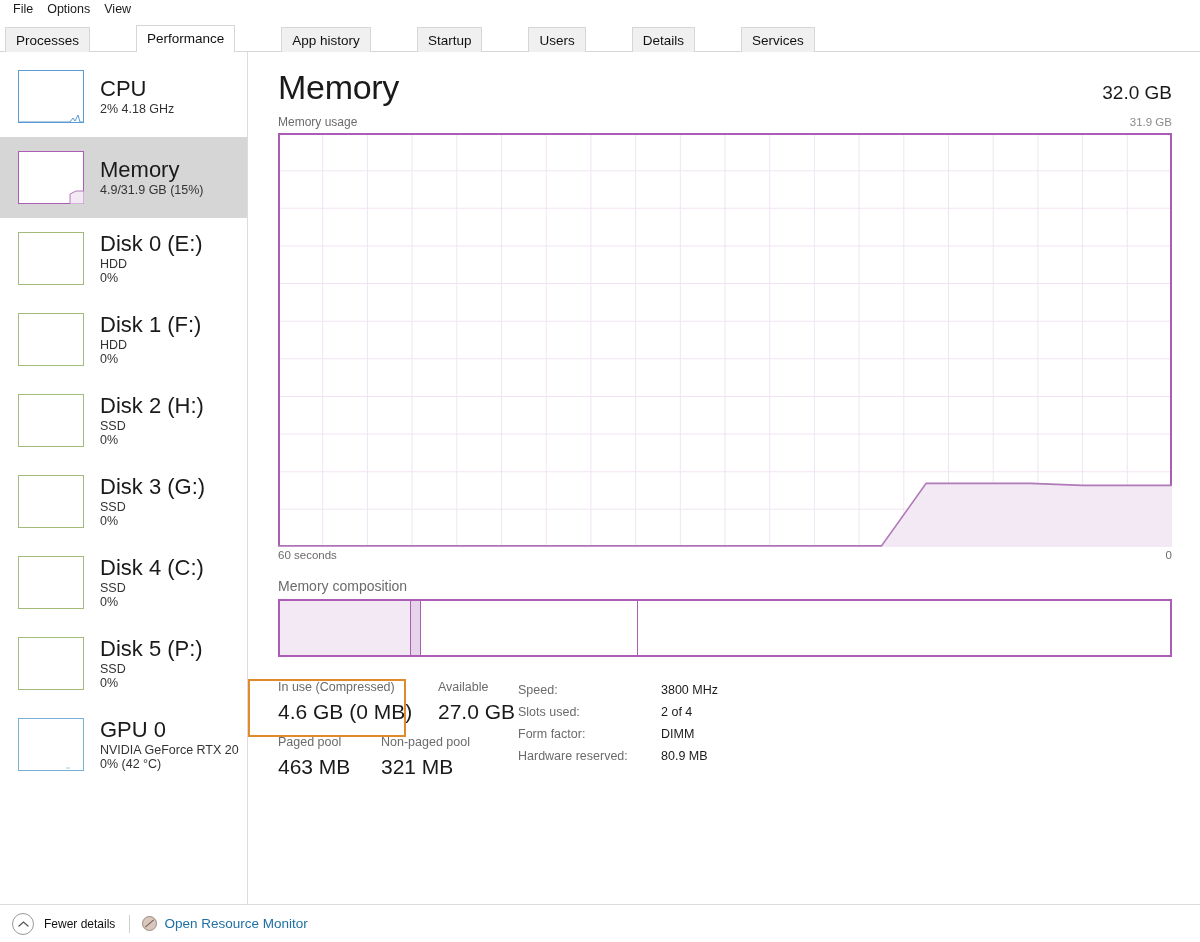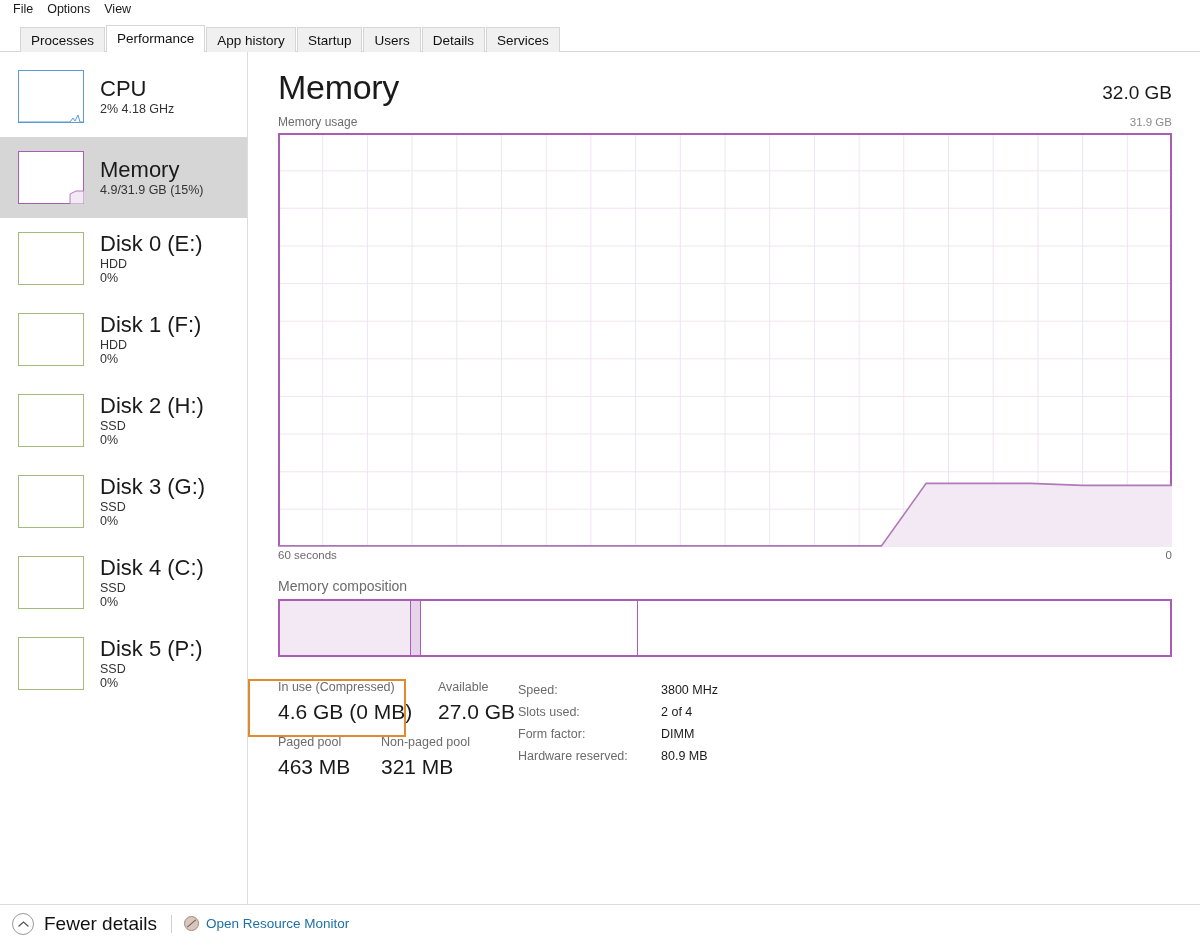--- a/index.html
+++ b/index.html
@@ -29,22 +29,23 @@
     white-space: nowrap;
   }
 
   
   #tabstrip {
     height: 30px;
     display: flex;
     align-items: flex-end;
     background: #ffffff;
     border-bottom: 1px solid #d6d6d6;
-    padding-left: 20px;
-    position: relative;
+    padding-left: 5px;
+    position: relative;
+    gap: 45px;
   }
   .tab {
     height: 25px;
     line-height: 25px;
     padding: 0 10px;
     font-size: 13.5px;
     background: #f0f0f0;
     border: 1px solid #d6d6d6;
     border-bottom: none;
     margin-right: 1px;
@@ -238,21 +239,21 @@
     align-items: center;
     cursor: default;
   }
   #chev {
     width: 22px; height: 22px;
     border: 1px solid #9a9a9a;
     border-radius: 50%;
     display: flex; align-items: center; justify-content: center;
     margin-right: 10px;
   }
-  #fewer-label { font-size: 19px; color: #111; }
+  #fewer-label { font-size: 12px; color: #111; }
   #footer-sep {
     width: 1px; height: 18px;
     background: #d0d0d0;
     margin: 0 12px 0 14px;
   }
   #res-mon { display: flex; align-items: center; cursor: pointer; }
   #res-icon {
     width: 15px; height: 15px;
     border-radius: 50%;
     background: #d9c7bd;
@@ -392,20 +393,33 @@
         </svg>
       </div>
       <div class="side-text">
         <div class="side-title">Disk 5 (P:)</div>
         <div class="side-sub">SSD</div>
         <div class="side-sub">0%</div>
       </div>
     </div>
 
 
+    <div class="side-item">
+      <div class="side-thumb">
+        <svg viewBox="0 0 66 53" preserveAspectRatio="none">
+          <rect x="0.5" y="0.5" width="65" height="52" fill="#ffffff" stroke="#7bb0d6" stroke-width="1"></rect>
+          <line x1="48" y1="50" x2="52" y2="50" stroke="#9ec8e4" stroke-width="1"></line>
+        </svg>
+      </div>
+      <div class="side-text">
+        <div class="side-title">GPU 0</div>
+        <div class="side-sub">NVIDIA GeForce RTX 20</div>
+        <div class="side-sub">0%  (42 °C)</div>
+      </div>
+    </div>
 
   </div>
 
   <div id="content">
 
     <div id="head-row">
       <div id="page-title">Memory</div>
       <div id="head-capacity">32.0 GB</div>
     </div>
 

